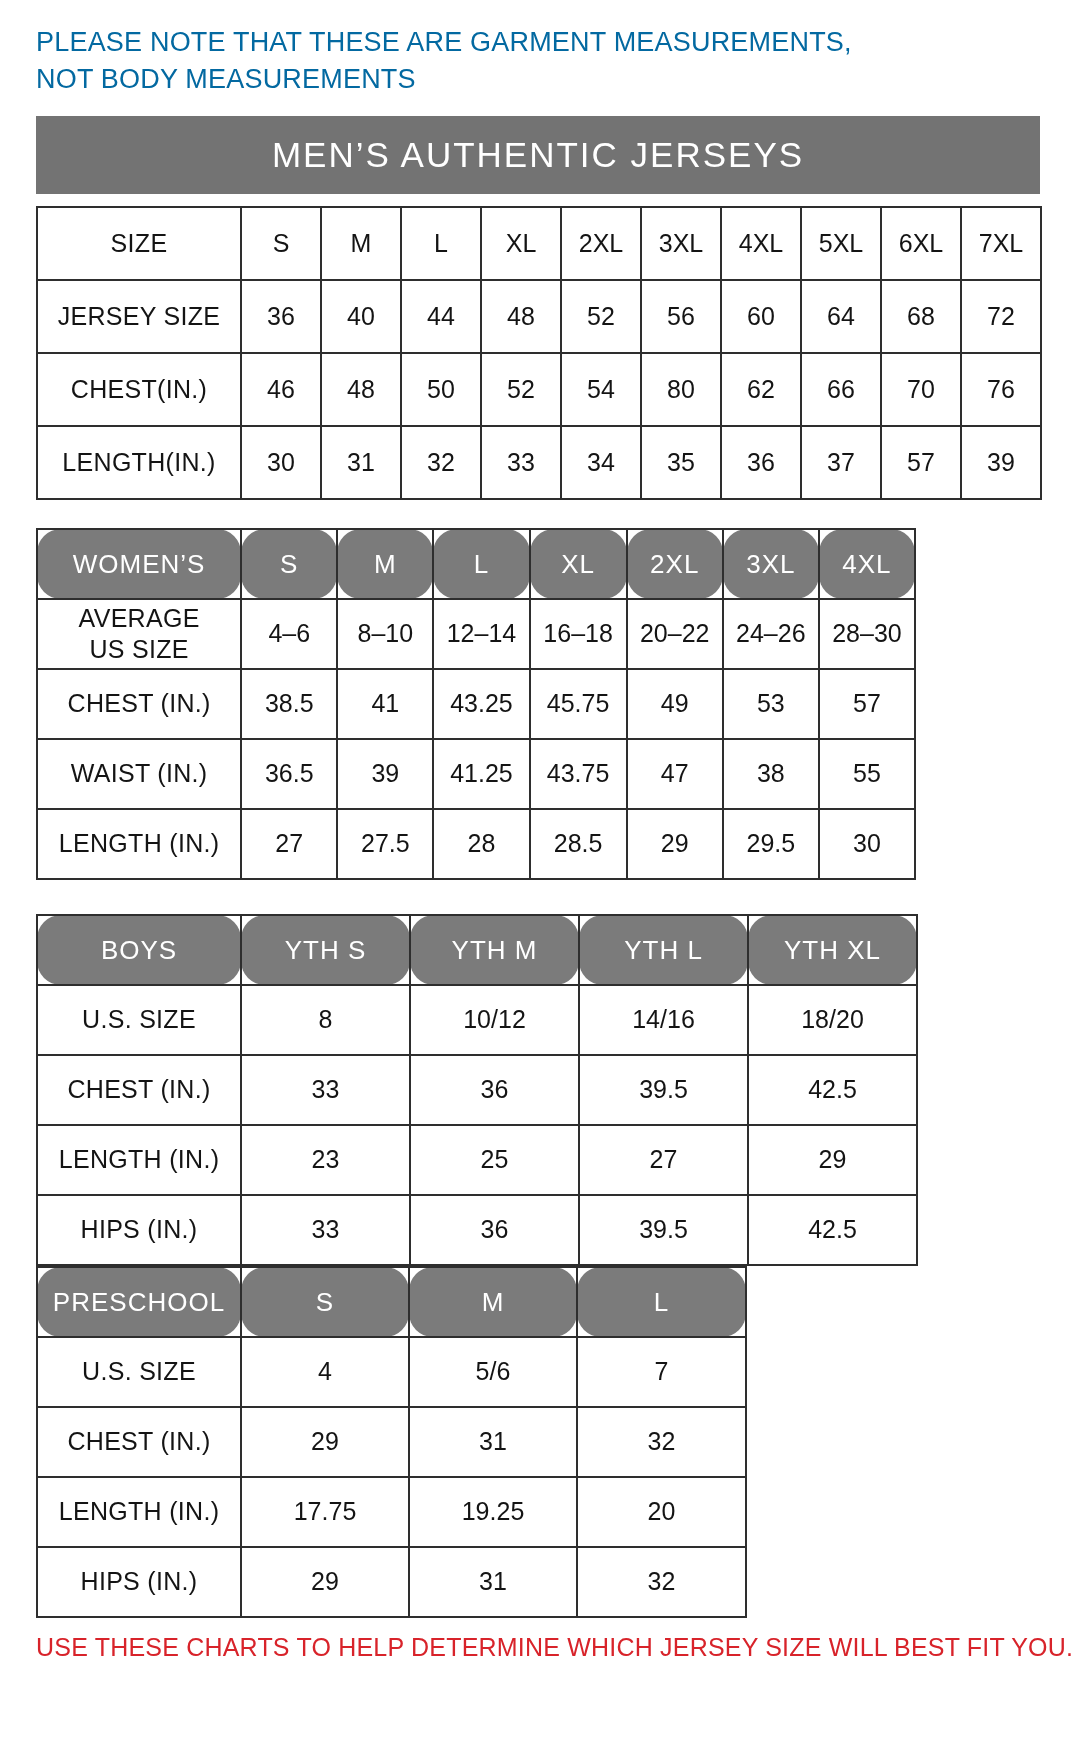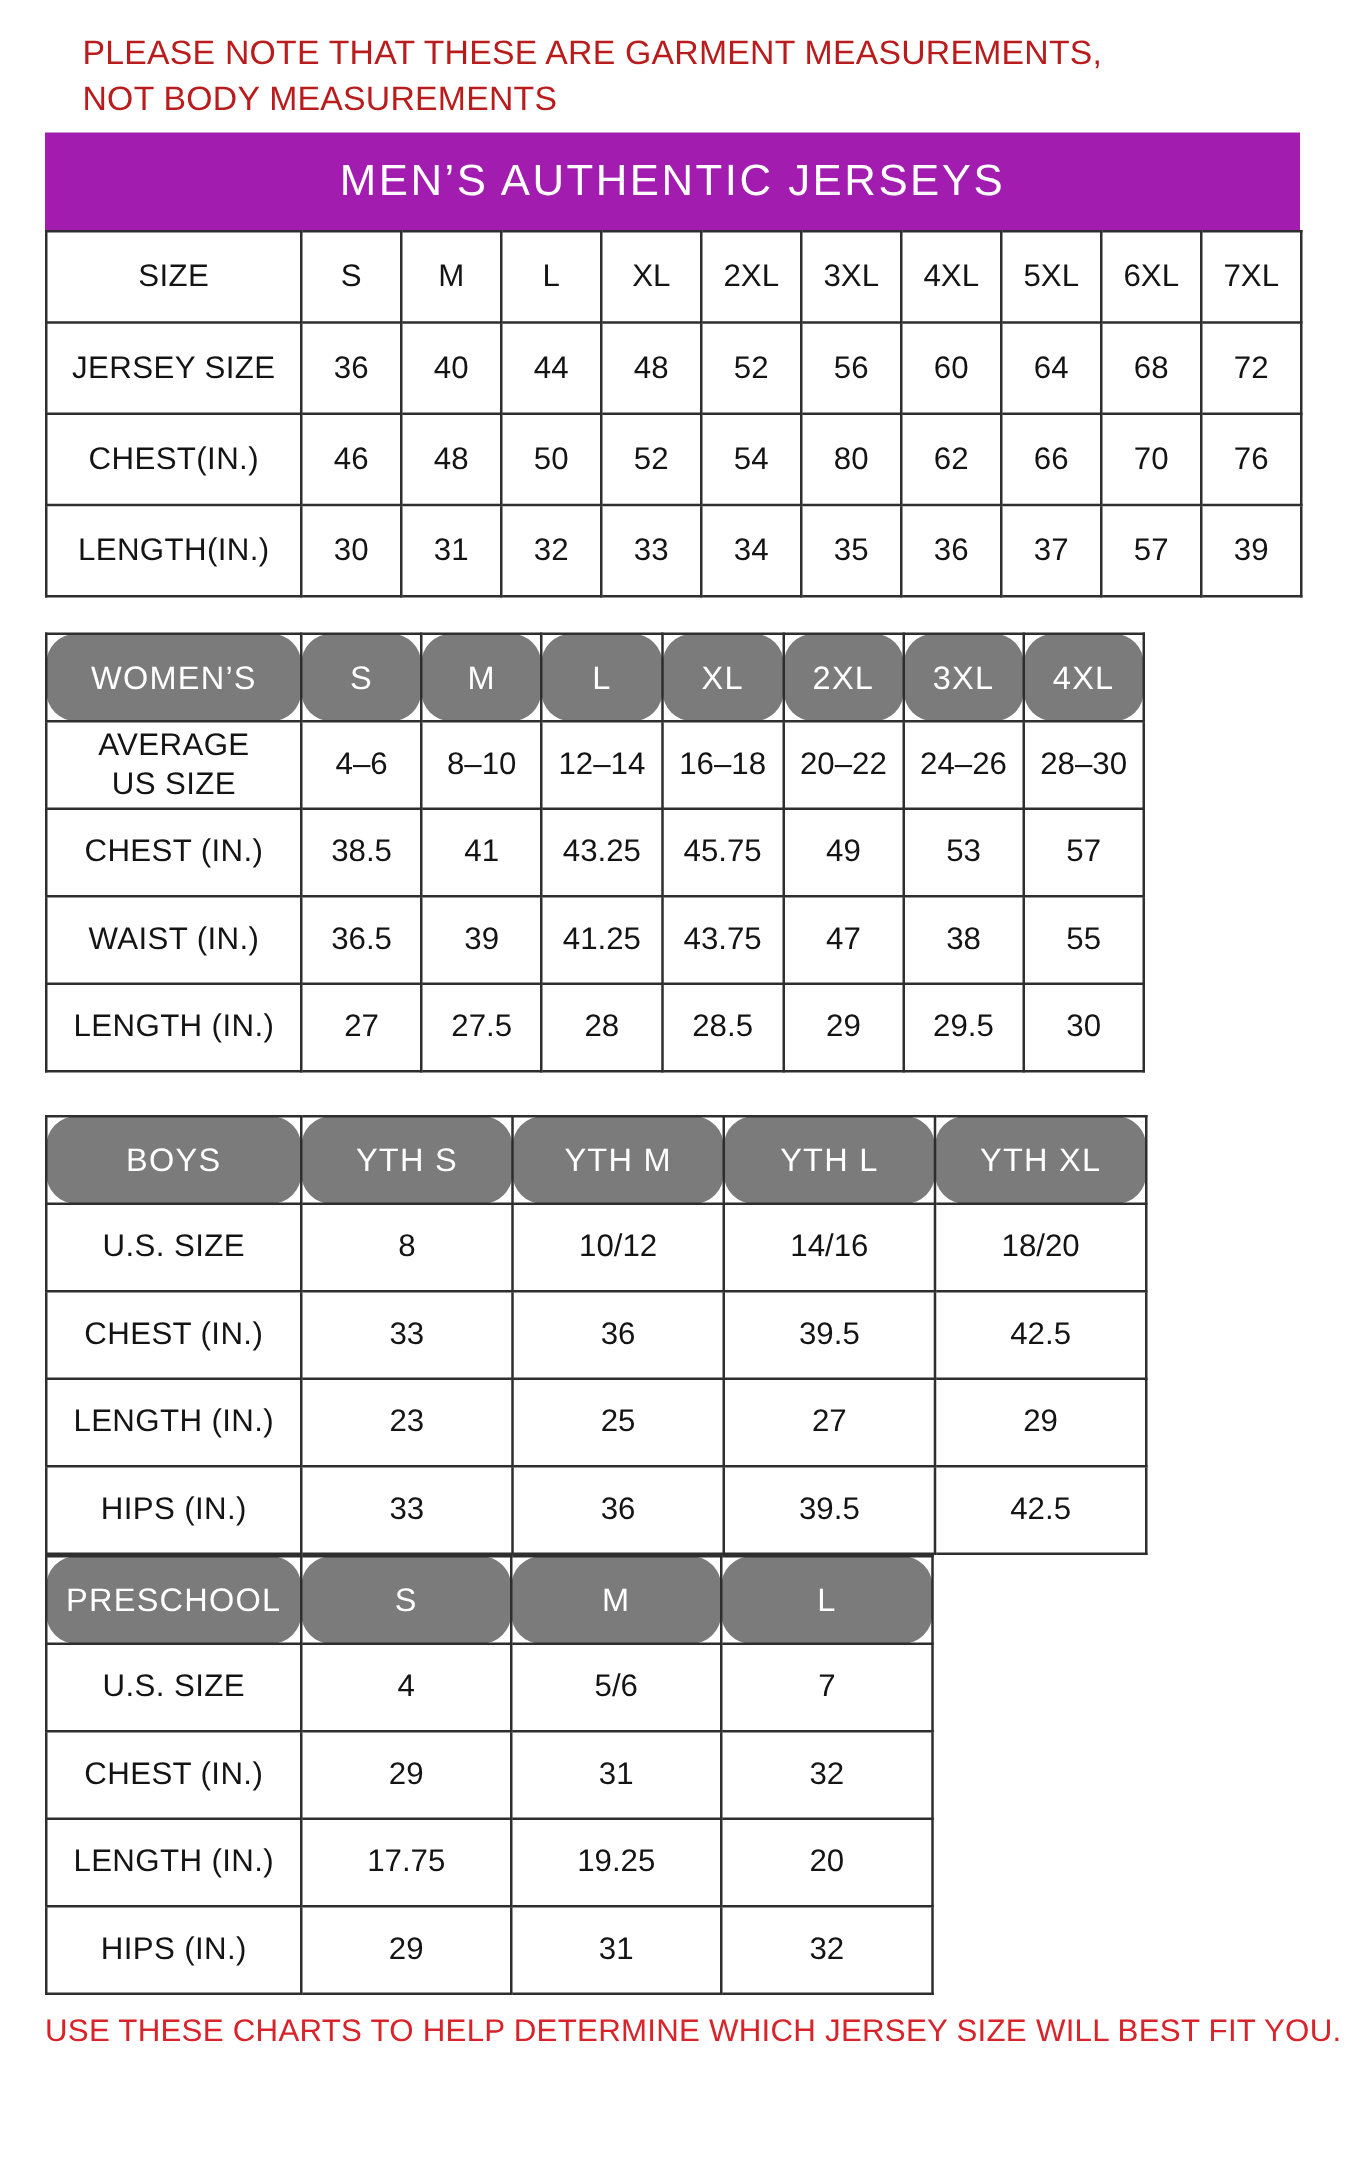--- a/index.html
+++ b/index.html
@@ -24,39 +24,38 @@
     transform: scaleX(0.57);
     transform-origin: 0 0;
   }
 
   
   .note {
     margin-top: 8px;
     max-width: 872px;
     font-size: 27px;
     line-height: 37px;
-    color: #b91c1c;
+    color: #0369a1;
     letter-spacing: 0.2px;
-    margin-left: 30px;
   }
   .footer-note {
     margin-top: 14px;
     font-size: 25px;
     line-height: 30px;
     color: #d8232a;
     letter-spacing: 0.2px;
     white-space: nowrap;
   }
 
   
   .banner {
-    margin-top: 8px;
+    margin-top: 18px;
     width: 1004px;
     height: 78px;
-    background: #a21caf;
+    background: #737373;
     color: #ffffff;
     display: flex;
     align-items: center;
     justify-content: center;
     font-size: 35px;
     letter-spacing: 2px;
     white-space: nowrap;
   }
 
   
@@ -68,21 +67,21 @@
   table.tbl td {
     border: 2px solid #2e2e2e;
     text-align: center;
     vertical-align: middle;
     font-size: 25px;
     padding: 0;
     white-space: pre-line;
     line-height: 1.25;
     color: #141414;
   }
-  table.mens { width: 1004px; margin-top: 0; }
+  table.mens { width: 1004px; margin-top: 12px; }
   table.mens td { height: 71px; }
   table.womens { width: 880px; margin-top: 28px; }
   table.boys { width: 880px; margin-top: 34px; }
   table.preschool { width: 709px; }
   table.womens td, table.boys td, table.preschool td { height: 68px; }
 
   tr.ghead td {
     background: #7b7b7b;
     color: #ffffff;
     font-size: 26px;

